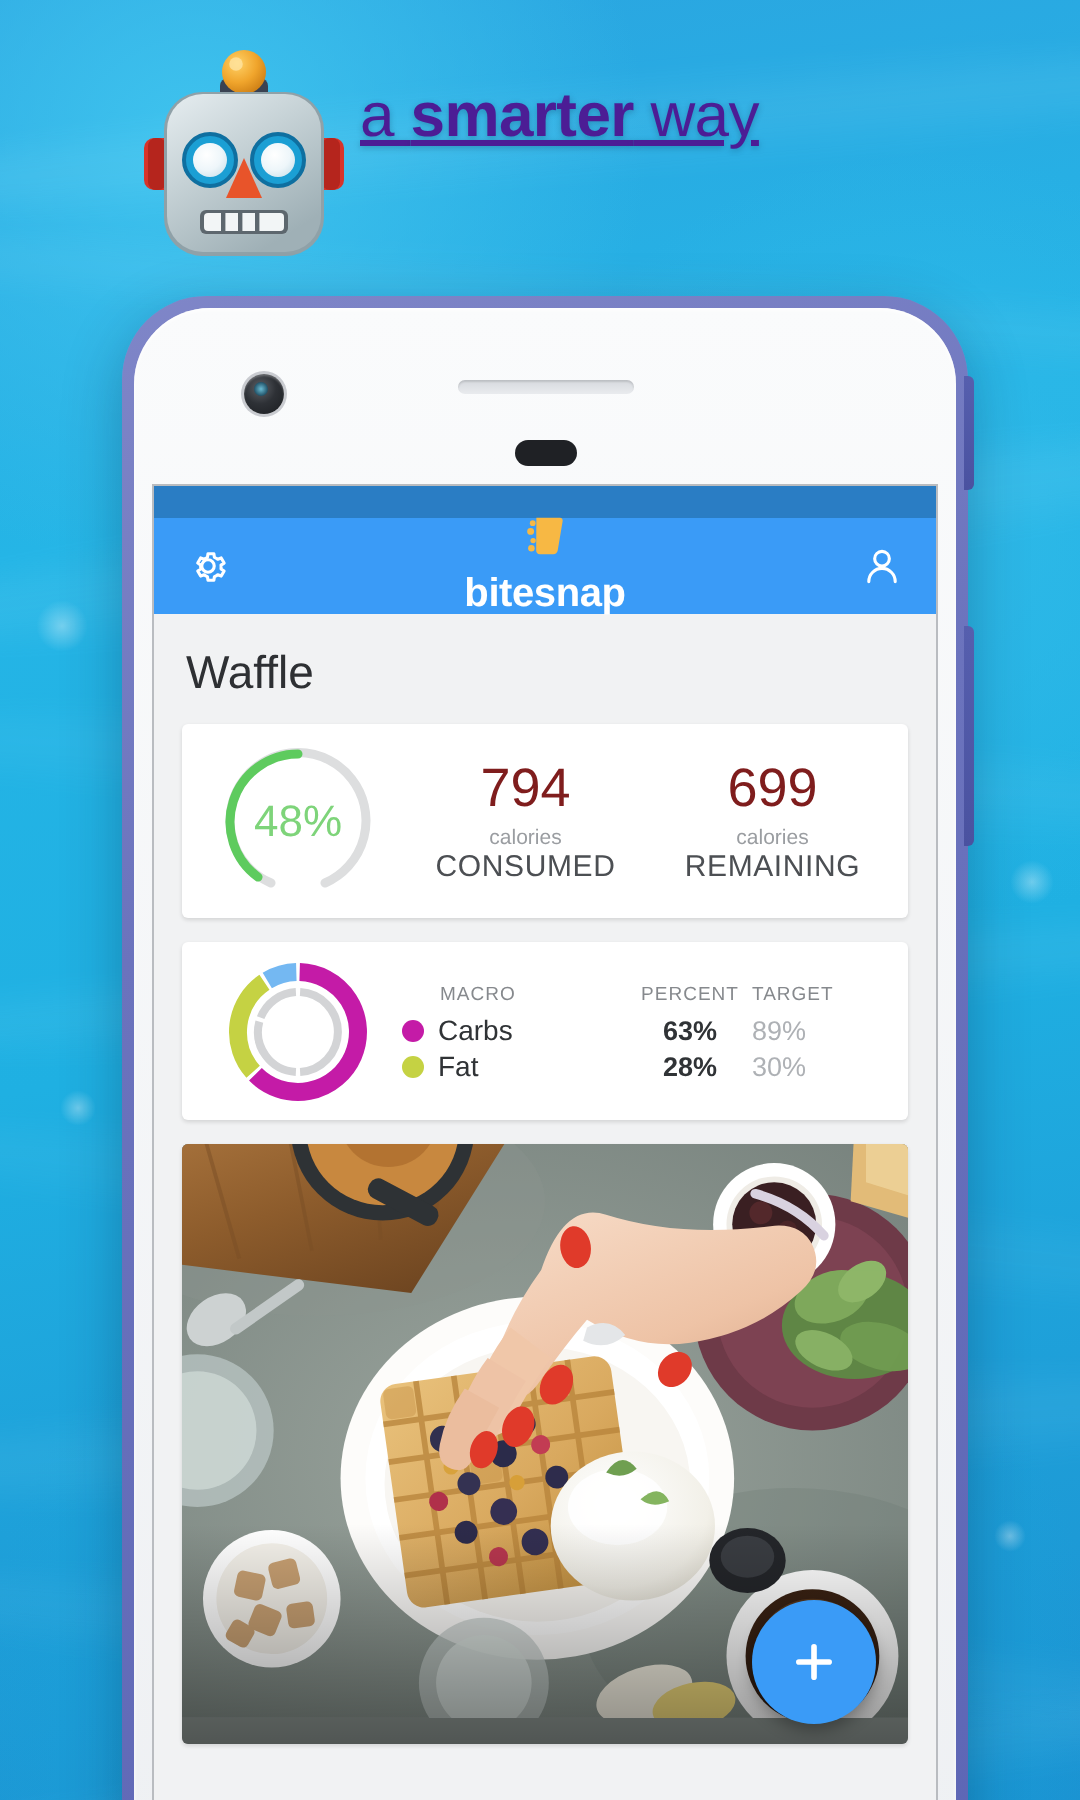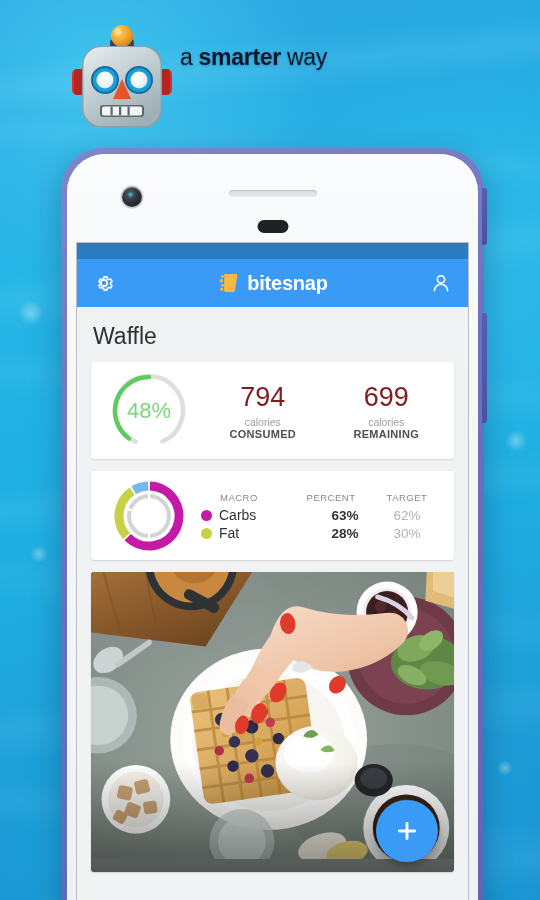--- a/index.html
+++ b/index.html
@@ -38,23 +38,24 @@
   .spec {
     position:absolute; border-radius:50%;
     background:radial-gradient(circle, rgba(255,255,255,.35) 0%, rgba(255,255,255,0) 70%);
   }
 
   
   .hero { position:absolute; top:0; left:0; width:540px; height:150px; }
   .robot { position:absolute; left:72px; top:25px; width:100px; height:112px; }
   .hero-text {
     position:absolute; left:180px; top:36px; width:350px;
-    color:#0f172a; font-size:23px; line-height:43px;
+    color:#4c1d95; font-size:31px; line-height:43px;
     letter-spacing:-0.3px;
     text-shadow:0 1px 3px rgba(0,40,70,.28);
+    text-decoration:underline;
   }
   .hero-text b { font-weight:bold; }
   .hero-text .ln { display:block; white-space:nowrap; }
 
   
   .phone {
     position:absolute; left:61px; top:148px;
     width:423px; height:800px;
     border-radius:42px 42px 34px 34px;
     background:linear-gradient(160deg, #7f86c8 0%, #6b73bd 35%, #5d66b5 100%);
@@ -99,21 +100,21 @@
     border:1px solid #b9bcc0;
     border-bottom:none;
     overflow:hidden;
   }
   .statusbar { height:16px; background:#2a7dc4; }
   .appbar {
     height:48px; background:#3a9bf7;
     display:flex; align-items:center; justify-content:space-between;
     padding:0 16px;
   }
-  .brand { display:flex; align-items:center; gap:7px; }
+  .brand { display:flex; align-items:center; gap:7px;flex-direction:column; }
   .brand-name {
     color:#fff; font-size:20px; font-weight:bold; letter-spacing:-0.2px;
   }
 
   .content { padding:0 14px; }
   .page-title {
     font-size:23px; color:#2e3033; padding:16px 2px 12px 2px; font-weight:normal;
   }
 
   .card {
@@ -121,31 +122,31 @@
     box-shadow:0 1px 2px rgba(0,0,0,.13);
     margin-bottom:12px;
   }
 
   
   .cal-card { display:flex; align-items:center; height:97px; padding:0 6px; }
   .ring-wrap { width:104px; display:flex; justify-content:center; }
   .cal-col { flex:1; text-align:center; }
   .cal-num { font-size:27px; color:#7f1d1d; line-height:30px; }
   .cal-sub { font-size:10.5px; color:#9a9da1; margin-top:4px; }
-  .cal-lab { font-size:11px; color:#4c4f53; font-weight:bold; letter-spacing:.3px; }
+  .cal-lab { font-size:15px; color:#4c4f53; font-weight:normal; letter-spacing:.3px; }
 
   
   .macro-card { display:flex; align-items:center; height:89px; padding:0 6px; }
   .donut-wrap { width:104px; display:flex; justify-content:center; }
   .macro-table { flex:1; padding-right:10px; }
   .macro-row { display:flex; align-items:center; height:18px; }
-  .mh { font-size:9.5px; color:#86898d; letter-spacing:.5px; height:17px;gap:14px; }
+  .mh { font-size:9.5px; color:#86898d; letter-spacing:.5px; height:17px; }
   .c-name { flex:1; display:flex; align-items:center; gap:7px; font-size:14px; color:#303336; }
   .c-pct  { width:62px; text-align:center; font-size:13.5px; color:#303336; font-weight:bold; }
-  .c-tgt  { width:62px; text-align:center; font-size:13.5px; color:#aeb1b5; }
+  .c-tgt  { width:62px; font-size:13.5px; color:#aeb1b5; }
   .mh .c-name, .mh .c-pct, .mh .c-tgt { font-weight:normal; color:#86898d; font-size:9.5px; }
   .mh .c-name { padding-left:19px; }
   .dot { width:11px; height:11px; border-radius:50%; flex:none; }
 
   
   .food-card { position:relative; height:300px; border-radius:3px; overflow:hidden;
     box-shadow:0 1px 2px rgba(0,0,0,.13); background:#8b9490; }
   .photo { position:absolute; inset:0; }
   .food-grad {
     position:absolute; left:0; right:0; bottom:0; height:110px;
@@ -313,21 +314,21 @@
               <span class="c-name">MACRO</span>
               <span class="c-pct">PERCENT</span>
               <span class="c-tgt">TARGET</span>
             </div>
             <div class="macro-row">
               <span class="c-name">
                 <i class="dot" style="background: rgb(196, 27, 167);"></i>
                 <span>Carbs</span>
               </span>
               <span class="c-pct">63%</span>
-              <span class="c-tgt">62%</span>
+              <span class="c-tgt">89%</span>
             </div>
             <div class="macro-row">
               <span class="c-name">
                 <i class="dot" style="background: rgb(197, 210, 67);"></i>
                 <span>Fat</span>
               </span>
               <span class="c-pct">28%</span>
               <span class="c-tgt">30%</span>
             </div>
           </div>

